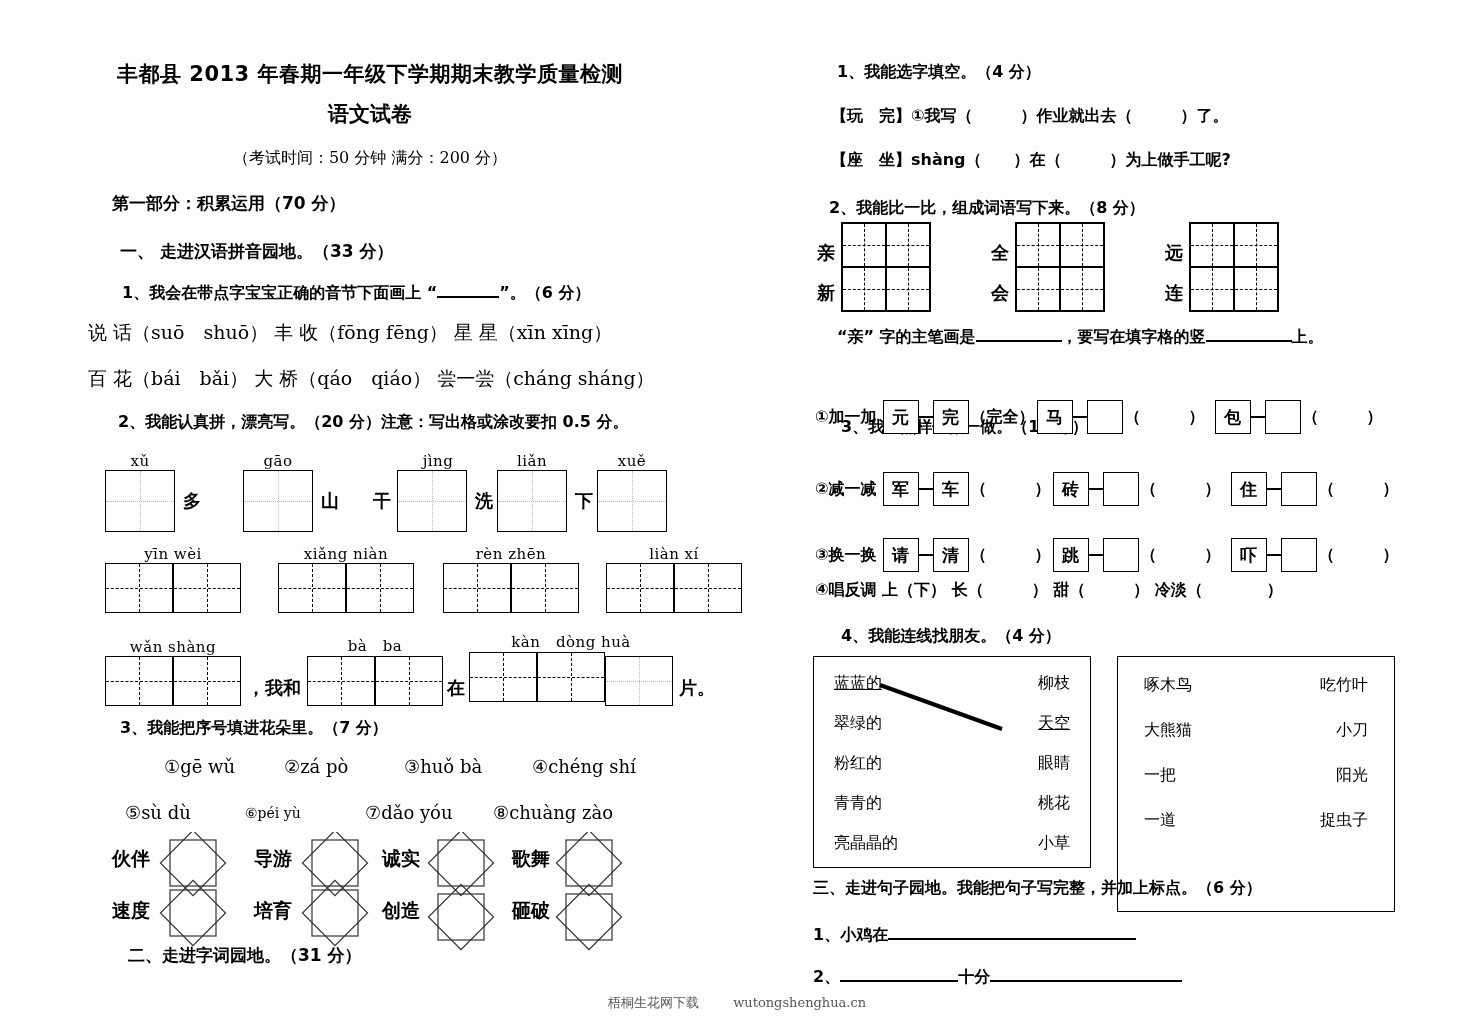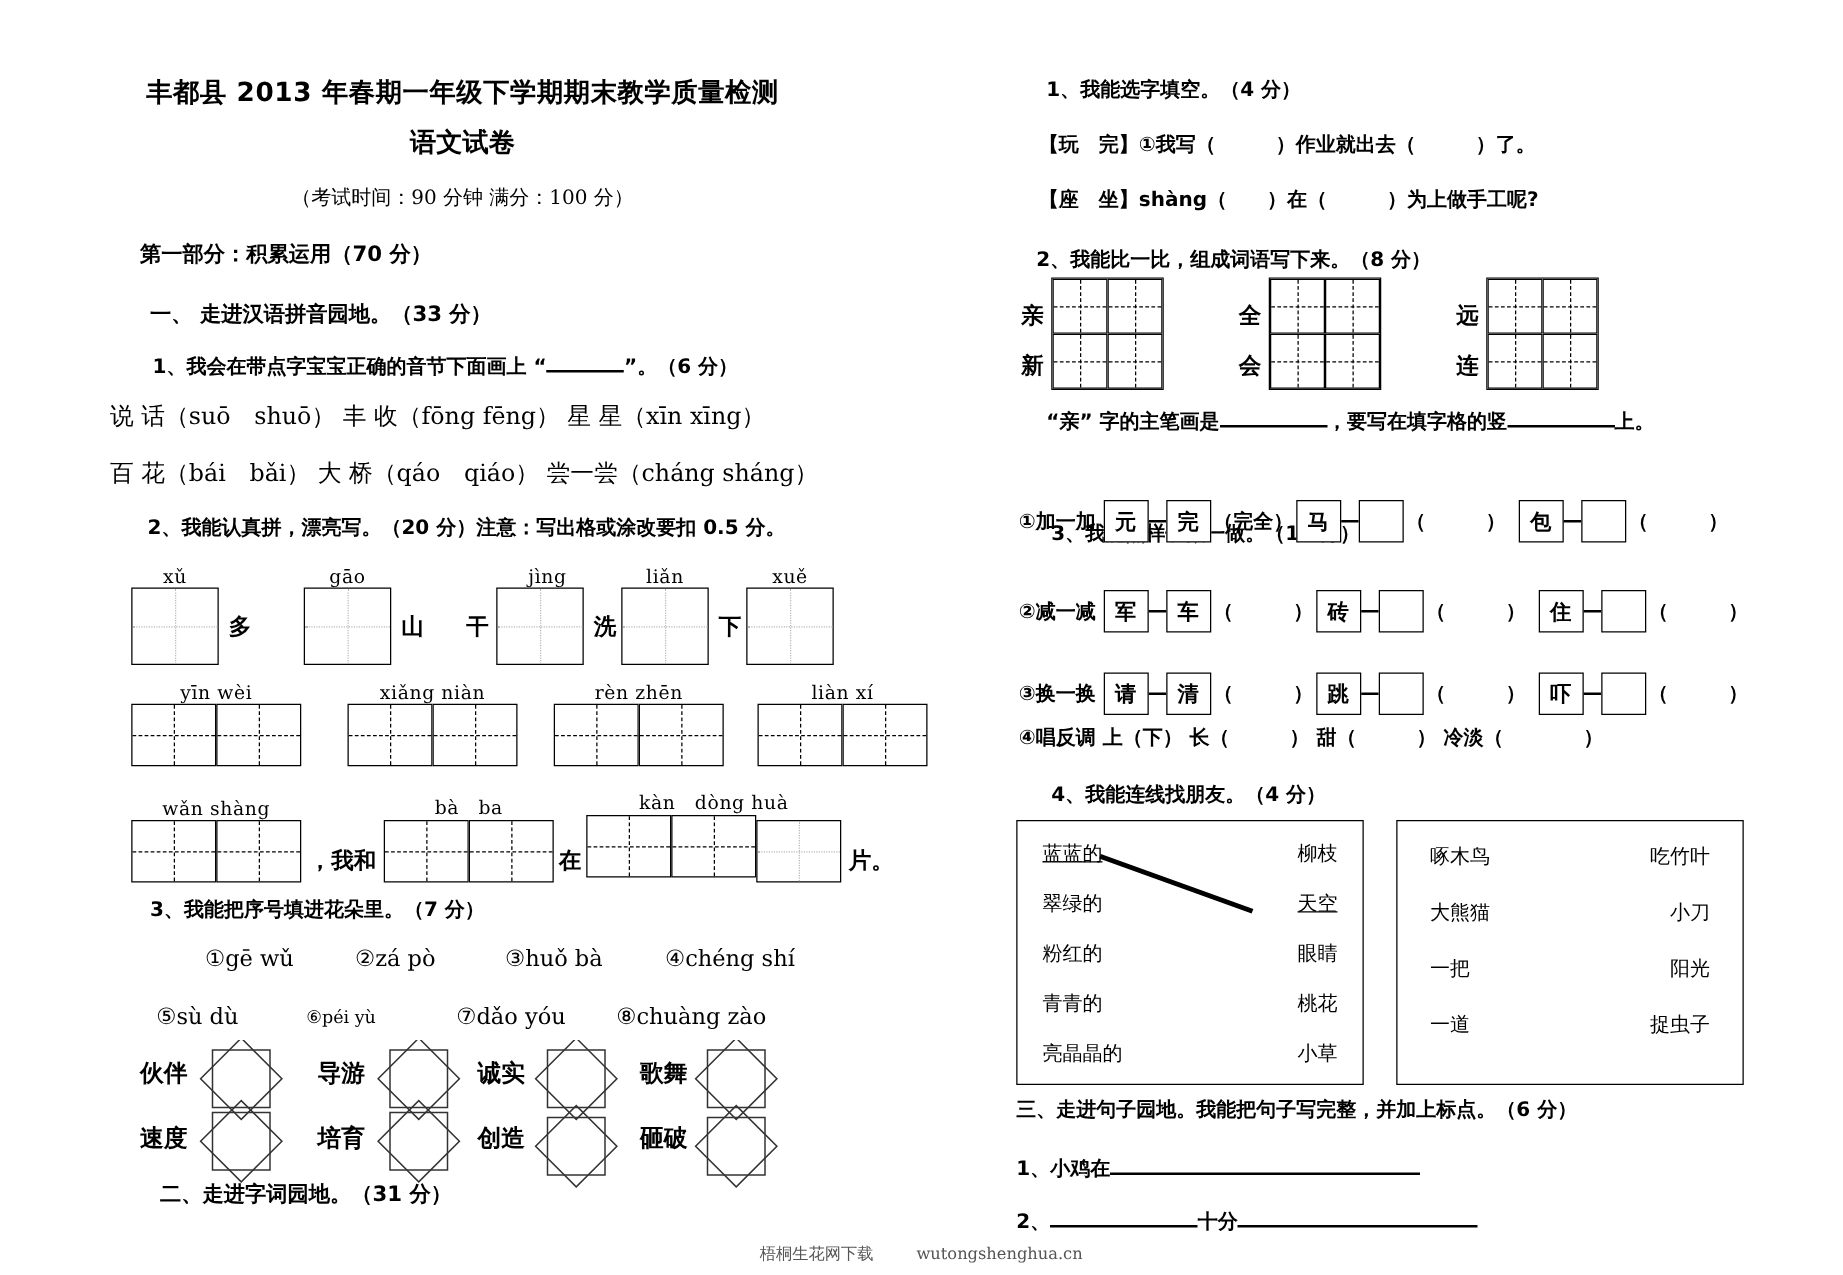--- a/index.html
+++ b/index.html
@@ -75,21 +75,21 @@
 </style>
 </head>
 <body>
 
 <div class="page">
 
   <div class="col-left">
 
     <div class="abs title" style="left:60px;top:60px;width:620px;">丰都县 2013 年春期一年级下学期期末教学质量检测</div>
     <div class="abs subtitle" style="left:60px;top:100px;width:620px;">语文试卷</div>
-    <div class="abs examinfo" style="left:60px;top:148px;width:620px;">（考试时间：90 分钟    满分：100 分）</div>
+    <div class="abs examinfo" style="left:60px;top:148px;width:620px;">（考试时间：50 分钟    满分：200 分）</div>
 
     <div class="abs hd" style="left:112px;top:192px;">第一部分：积累运用（70 分）</div>
 
     <div class="abs hd" style="left:120px;top:240px;">一、 走进汉语拼音园地。（33 分）</div>
 
     <div class="abs q" style="left:122px;top:283px;white-space:nowrap;">
       <span>1、我会在带点字宝宝正确的音节下面画上 “</span><span class="ul" style="width:62px;height:12px;"></span><span>”。（6 分）</span>
     </div>
     <div class="abs big" style="left:88px;top:320px;white-space:nowrap;font-family:'DejaVu Serif',serif;">说 话（suō　shuō）  丰 收（fōng fēng）  星 星（xīn xīng）</div>
     <div class="abs big" style="left:88px;top:366px;white-space:nowrap;font-family:'DejaVu Serif',serif;">百 花（bái　bǎi）   大 桥（qáo　qiáo）  尝一尝（cháng sháng）</div>
@@ -437,21 +437,21 @@
           <span class="mtext">青青的</span>
           <span class="mtext">桃花</span>
         </div>
         <div class="mrow">
           <span class="mtext">亮晶晶的</span>
           <span class="mtext">小草</span>
         </div>
       </div>
     </div>
 
-    <div class="abs matchbox" style="left:380px;top:656px;width:278px;height:212px;">
+    <div class="abs matchbox" style="left:380px;top:656px;width:278px;height:256px;">
       <div style="padding:18px 26px 0 26px;">
         <div class="mrow" style="margin-bottom:24px;">
           <span class="mtext">啄木鸟</span>
           <span class="mtext">吃竹叶</span>
         </div>
         <div class="mrow" style="margin-bottom:24px;">
           <span class="mtext">大熊猫</span>
           <span class="mtext">小刀</span>
         </div>
         <div class="mrow" style="margin-bottom:24px;">

